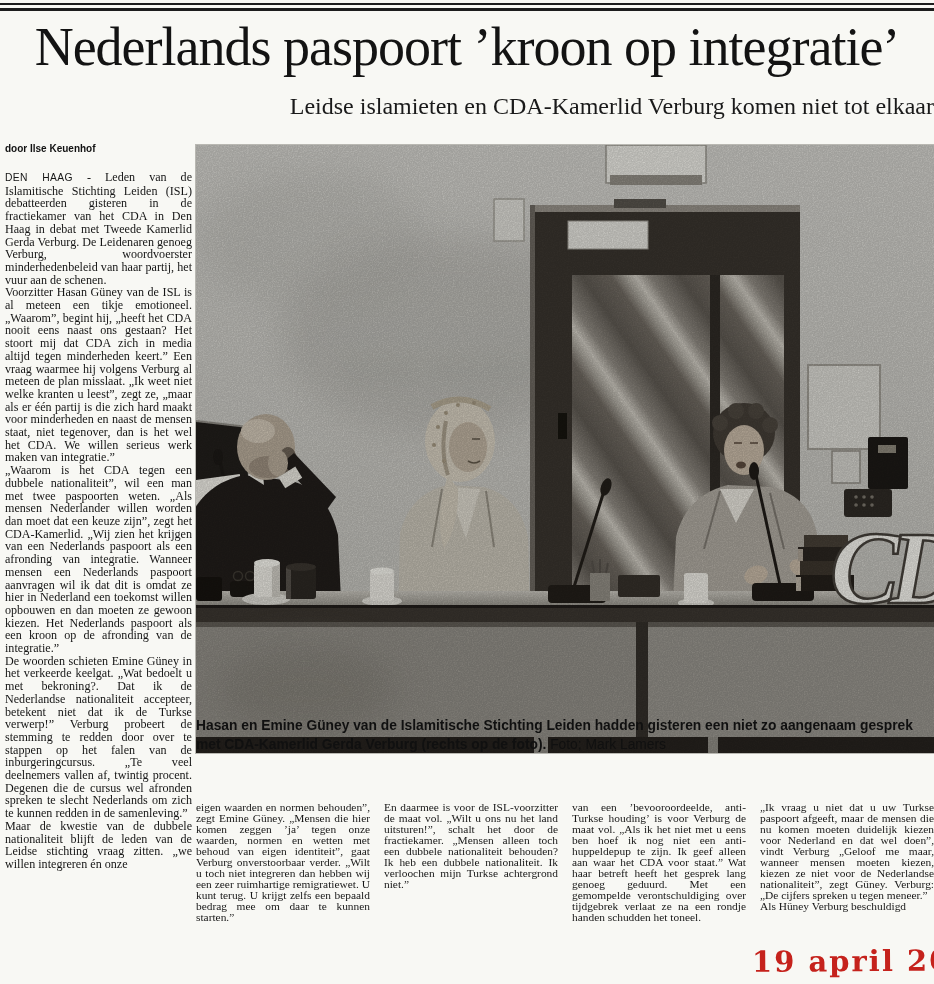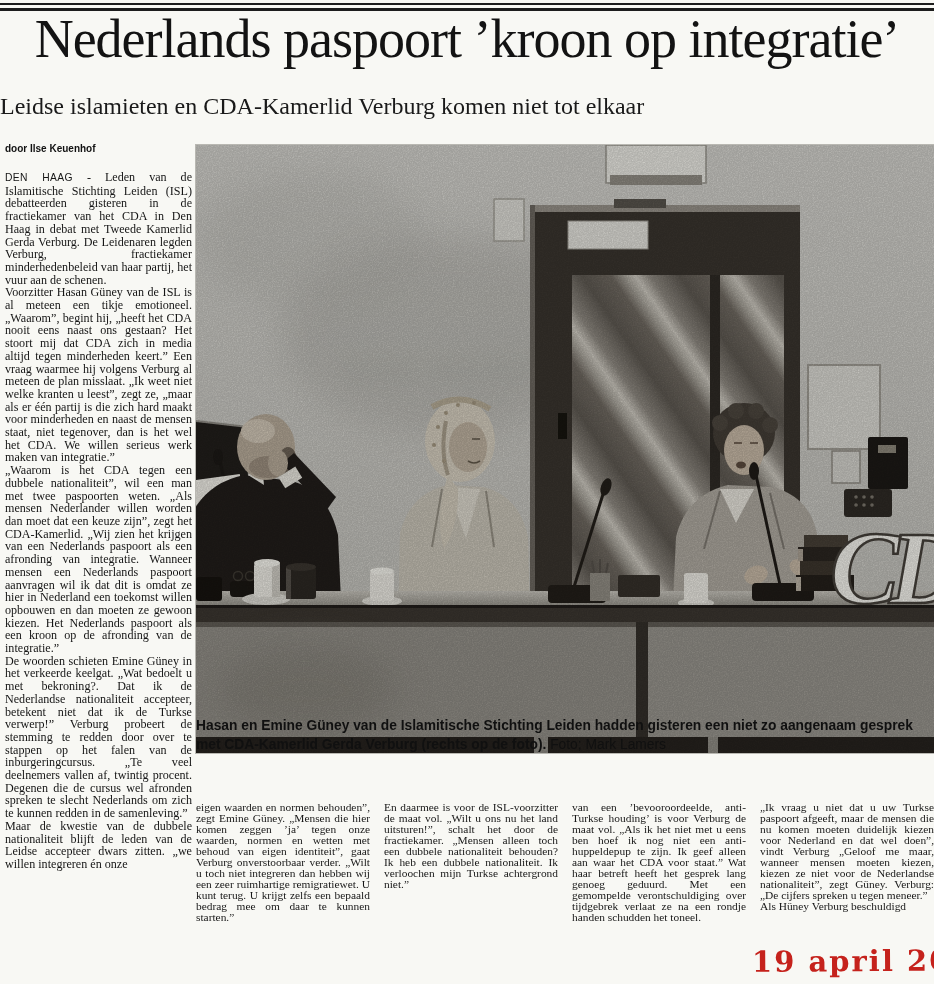--- a/index.html
+++ b/index.html
@@ -1,23 +1,23 @@
 <!DOCTYPE html>
 <html lang="nl"><head>
 <meta charset="utf-8">
 <style>
   html,body{margin:0;padding:0;background:#e8e8e6;}
   .page{position:relative;width:934px;height:984px;background:#f8f8f4;overflow:hidden;
         font-family:"Liberation Serif",serif;color:#141414;}
   .rule{position:absolute;left:0;width:934px;background:#1d1d1d;}
   .rule.r1{top:3px;height:2px;}
   .rule.r2{top:8px;height:3px;}
-  .headline{position:absolute;top:8px;left:0;width:934px;text-align:center;
+  .headline{position:absolute;top:16px;left:0;width:934px;text-align:center;
             font-size:54px;font-weight:500;letter-spacing:-1px;color:#131313;white-space:nowrap;}
-  .subheadline{position:absolute;top:93px;left:0;width:934px;text-align:left;
+  .subheadline{position:absolute;top:93px;left:0;width:934px;text-align:right;
             font-size:24px;color:#1a1a1a;}
   
   .leftcol{position:absolute;left:5px;top:143px;width:187px;height:828px;overflow:hidden;}
   .byline{font-family:"Liberation Sans",sans-serif;font-weight:bold;font-size:10px;
           color:#111;margin-bottom:17px;}
   .coltext p{margin:0;text-align:justify;font-size:12.1px;line-height:12.7px;
              color:#151515;hyphens:auto;-webkit-hyphens:auto;}
   .dateline{font-family:"Liberation Sans",sans-serif;font-weight:normal;font-size:10.3px;
             letter-spacing:.4px;}
   
@@ -44,25 +44,25 @@
 <div class="page">
 
   <div class="rule r1"></div>
   <div class="rule r2"></div>
 
   <div class="headline">Nederlands paspoort ’kroon op integratie’</div>
   <div class="subheadline">Leidse islamieten en CDA-Kamerlid Verburg komen niet tot elkaar</div>
 
   <div class="leftcol coltext">
     <div class="byline">door Ilse Keuenhof</div>
-    <p><span class="dateline">DEN HAAG</span> <span>- Leden van de Islamitische Stichting Leiden (ISL) debatteerden gisteren in de fractiekamer van het CDA in Den Haag in debat met Tweede Kamerlid Gerda Verburg. De Leidenaren legden Verburg, fractiekamer minderhedenbeleid van haar partij, het vuur aan de schenen.</span></p>
+    <p><span class="dateline">DEN HAAG</span> <span>- Leden van de Islamitische Stichting Leiden (ISL) debatteerden gisteren in de fractiekamer van het CDA in Den Haag in debat met Tweede Kamerlid Gerda Verburg. De Leidenaren genoeg Verburg, woordvoerster minderhedenbeleid van haar partij, het vuur aan de schenen.</span></p>
     <p>Voorzitter Hasan Güney van de ISL is al meteen een tikje emotioneel. „Waarom”, begint hij, „heeft het CDA nooit eens naast ons gestaan? Het stoort mij dat CDA zich in media altijd tegen minderheden keert.” Een vraag waarmee hij volgens Verburg al meteen de plan misslaat. „Ik weet niet welke kranten u leest”, zegt ze, „maar als er één partij is die zich hard maakt voor minderheden en naast de mensen staat, niet tegenover, dan is het wel het CDA. We willen serieus werk maken van integratie.”</p>
     <p>„Waarom is het CDA tegen een dubbele nationaliteit”, wil een man met twee paspoorten weten. „Als mensen Nederlander willen worden dan moet dat een keuze zijn”, zegt het CDA-Kamerlid. „Wij zien het krijgen van een Nederlands paspoort als een afronding van integratie. Wanneer mensen een Nederlands paspoort aanvragen wil ik dat dit is omdat ze hier in Nederland een toekomst willen opbouwen en dan moeten ze gewoon kiezen. Het Nederlands paspoort als een kroon op de afronding van de integratie.”</p>
     <p>De woorden schieten Emine Güney in het verkeerde keelgat. „Wat bedoelt u met bekroning?. Dat ik de Nederlandse nationaliteit accepteer, betekent niet dat ik de Turkse verwerp!” Verburg probeert de stemming te redden door over te stappen op het falen van de inburgeringcursus. „Te veel deelnemers vallen af, twintig procent. Degenen die de cursus wel afronden spreken te slecht Nederlands om zich te kunnen redden in de samenleving.”</p>
-    <p>Maar de kwestie van de dubbele nationaliteit blijft de leden van de Leidse accepteer dwars zitten. „we willen integreren én onze</p>
+    <p>Maar de kwestie van de dubbele nationaliteit blijft de leden van de Leidse stichting vraag zitten. „we willen integreren én onze</p>
   </div>
 
   <div class="photo">
     <svg width="738" height="608" viewBox="0 0 738 608" xmlns="http://www.w3.org/2000/svg">
       <defs>
         <linearGradient id="wallG" x1="0" y1="0" x2="0" y2="1">
           <stop offset="0" stop-color="#cfcec9"></stop>
             <stop offset="1" stop-color="#bcbbb5"></stop>
         </linearGradient>
         <linearGradient id="glassG" gradientUnits="userSpaceOnUse" x1="0" y1="0" x2="66" y2="-46" spreadMethod="repeat">

